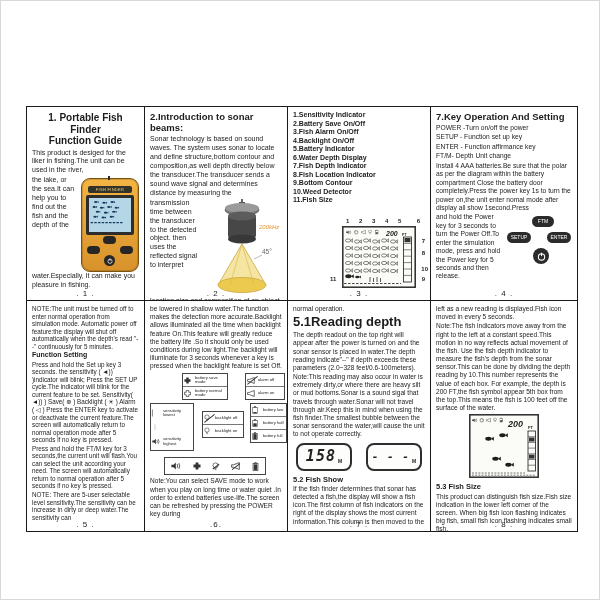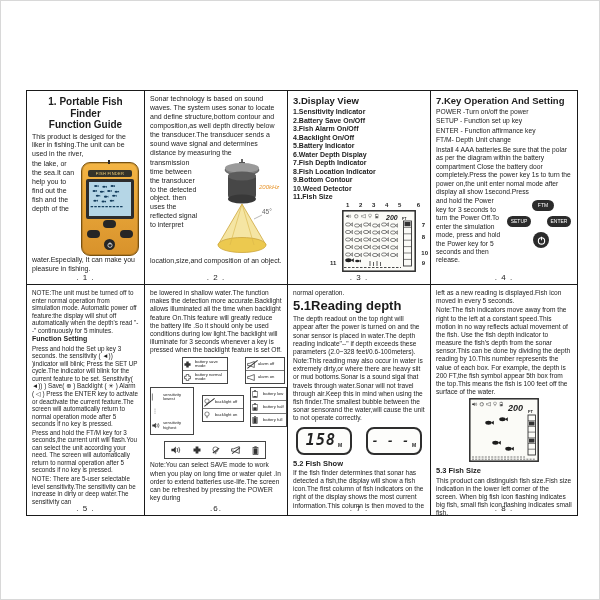--- a/index.html
+++ b/index.html
@@ -1,18 +1,18 @@
 <!DOCTYPE html>
 <html><head>
 <meta charset="utf-8">
 <style>
   html,body{margin:0;padding:0;}
   body{width:600px;height:600px;background:#ffffff;font-family:"Liberation Sans",sans-serif;color:#1c1c1c;position:relative;overflow:hidden;}
   .page{position:absolute;inset:0;border:1px solid #d8d8d8;box-sizing:border-box;background:#fff;}
-  .sheet{position:absolute;left:25px;top:89px;width:552px;height:426px;border:1px solid #1a1a1a;background:#fff;display:grid;grid-template-columns:118px 143px 143px 1fr;grid-template-rows:194px 1fr;box-sizing:border-box;}
+  .sheet{position:absolute;left:25px;top:105px;width:552px;height:426px;border:1px solid #1a1a1a;background:#fff;display:grid;grid-template-columns:118px 143px 143px 1fr;grid-template-rows:194px 1fr;box-sizing:border-box;}
   .cell{position:relative;box-sizing:border-box;padding:4px 5px 12px 5px;overflow:hidden;}
   .cell.cr{border-right:1px solid #1a1a1a;}
   .cell.rb{border-bottom:1px solid #1a1a1a;}
   p{margin:0 0 1px 0;}
   .t7{font-size:7px;line-height:1.28;}
   .t67{font-size:6.7px;line-height:1.26;}
   .t66{font-size:6.6px;line-height:1.24;}
   .t63{font-size:6.3px;line-height:1.2;}
   .h-main{font-size:10px;font-weight:bold;text-align:center;line-height:1.15;margin:1px 0 2px 0;}
   .h-left{font-size:9.5px;font-weight:bold;margin:0 0 2px 0;}
@@ -166,20 +166,21 @@
                 </svg>
               </div>
         </div>
       </div>
       <p class="t7">the lake, or the sea.It can help you to find out the fish and the depth of the water.Especially, It can make you pleasure in fishing.</p>
     </div>
     <div class="cap">. 1 .</div>
   </div>
 
   <div class="cell cr rb">
+    <div class="h-left">2.Introduction to sonar beams:</div>
     <p class="t7">Sonar technology is based on sound waves. The system uses sonar to locate and define structure,bottom contour and composition,as well depth directly below the transducer.The transducer sends a sound wave signal and determines distance by measuring the</p>
     <div class="devwrap">
       <svg class="sonar" width="80" height="98" viewBox="0 0 80 98">
         <line x1="40" y1="0" x2="40" y2="4" stroke="#333" stroke-width="1.5"></line>
         <rect x="37" y="3" width="6" height="4" fill="#555"></rect>
         <ellipse cx="40" cy="11" rx="17" ry="5.5" fill="#7d7d7d" stroke="#444" stroke-width="0.7"></ellipse>
         <ellipse cx="40" cy="9" rx="17" ry="5" fill="#9a9a9a"></ellipse>
         <rect x="26" y="15" width="28" height="25" rx="4" fill="#474747"></rect>
         <ellipse cx="40" cy="17" rx="14" ry="4.5" fill="#5c5c5c"></ellipse>
         <ellipse cx="40" cy="40" rx="14" ry="4.5" fill="#383838"></ellipse>
@@ -190,21 +191,20 @@
         <line x1="52" y1="60" x2="60" y2="56" stroke="#888" stroke-width="0.6"></line>
         <text x="57" y="30" font-size="6" fill="#e8962e" font-style="italic">200kHz</text>
         <text x="60" y="55" font-size="6.5" fill="#666">45°</text>
       </svg>
       <p class="t7">transmission time between the transducer to the detected object. then uses the reflected signal to interpret location,size,and composition of an object.</p>
     </div>
     <div class="cap">. 2 .</div>
   </div>
 
   <div class="cell cr rb">
-    <div class="h-left">3.Display View</div>
     <div class="p3list">
       <span>1.Sensitivity Indicator</span>
       <span>2.Battery Save On/Off</span>
       <span>3.Fish Alarm On/Off</span>
       <span>4.Backlight On/Off</span>
       <span>5.Battery  Indicator</span>
       <span>6.Water Depth Display</span>
       <span>7.Fish Depth Indicator</span>
       <span>8.Fish Location Indicator</span>
       <span>9.Bottom Contour</span>

